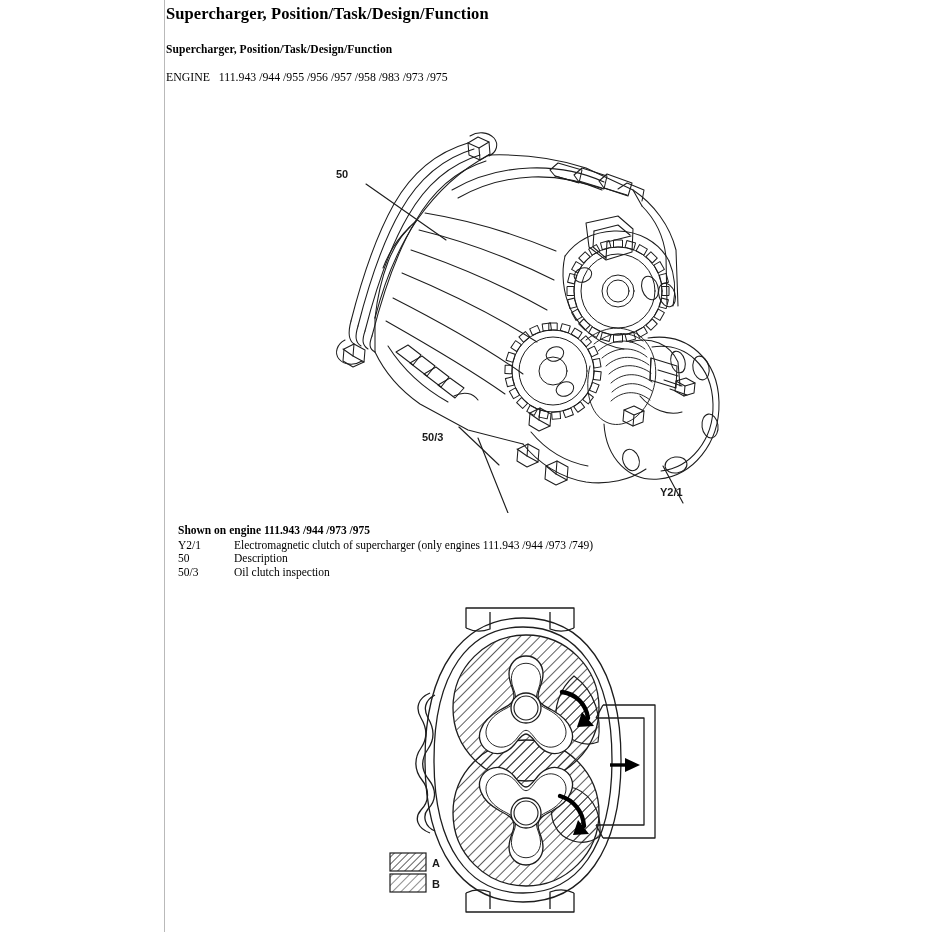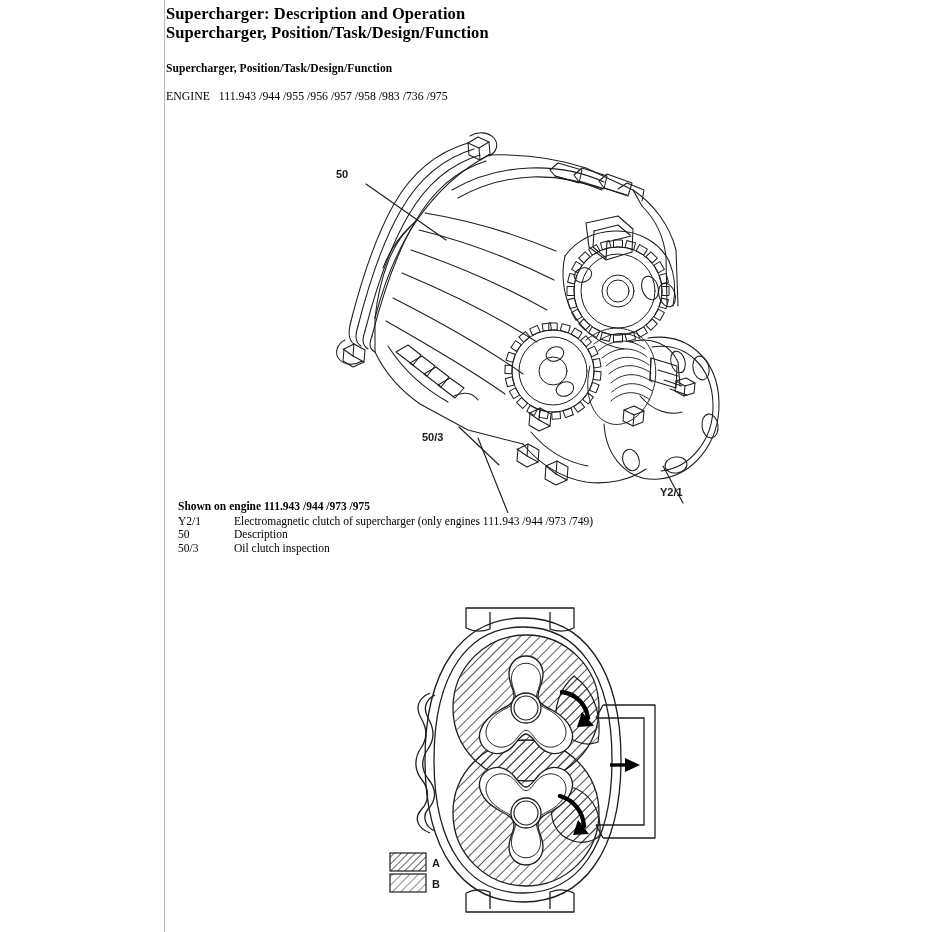--- a/index.html
+++ b/index.html
@@ -61,21 +61,21 @@
   .engine-line {
     font-size: 11.8px;
     padding-top: 15px;
     white-space: pre;
   }
 
   
   #legend {
     position: absolute;
     left: 178px;
-    top: 500px;
+    top: 524px;
     font-size: 11.5px;
     line-height: 13.6px;
   }
   #legend .legend-title {
     font-weight: bold;
     margin-bottom: 1px;
   }
   #legend table {
     border-collapse: collapse;
   }
@@ -109,27 +109,26 @@
 </style>
 </head>
 <body>
 
 <div id="page">
 
   <div id="margin-rule"></div>
 
   <div id="content">
     <div id="title-block">
-      <div class="doc-title">Supercharger: Description and Operation</div>
       <div class="doc-title">Supercharger, Position/Task/Design/Function</div>
     </div>
 
     <div class="section-head">Supercharger, Position/Task/Design/Function</div>
 
-    <div class="engine-line">ENGINE   111.943 /944 /955 /956 /957 /958 /983 /736 /975</div>
+    <div class="engine-line">ENGINE   111.943 /944 /955 /956 /957 /958 /983 /973 /975</div>
   </div>
 
   <div class="figure" id="fig-assembly">
     <svg width="410" height="385" viewBox="0 0 410 385" xmlns="http://www.w3.org/2000/svg">
       <g fill="none" stroke="#1d1d1d" stroke-width="1.05" stroke-linejoin="round" stroke-linecap="round">
 
         <path d="M150 15 C116 25 92 48 76 76 C58 108 44 150 33 193"></path>
         <path d="M156 21 C122 31 99 54 83 82 C65 113 51 155 40 198"></path>
         <path d="M162 27 C129 37 106 60 90 88 C72 119 58 160 47 203"></path>
         <path d="M168 33 C136 43 113 66 97 94 C79 124 65 165 54 208"></path>

